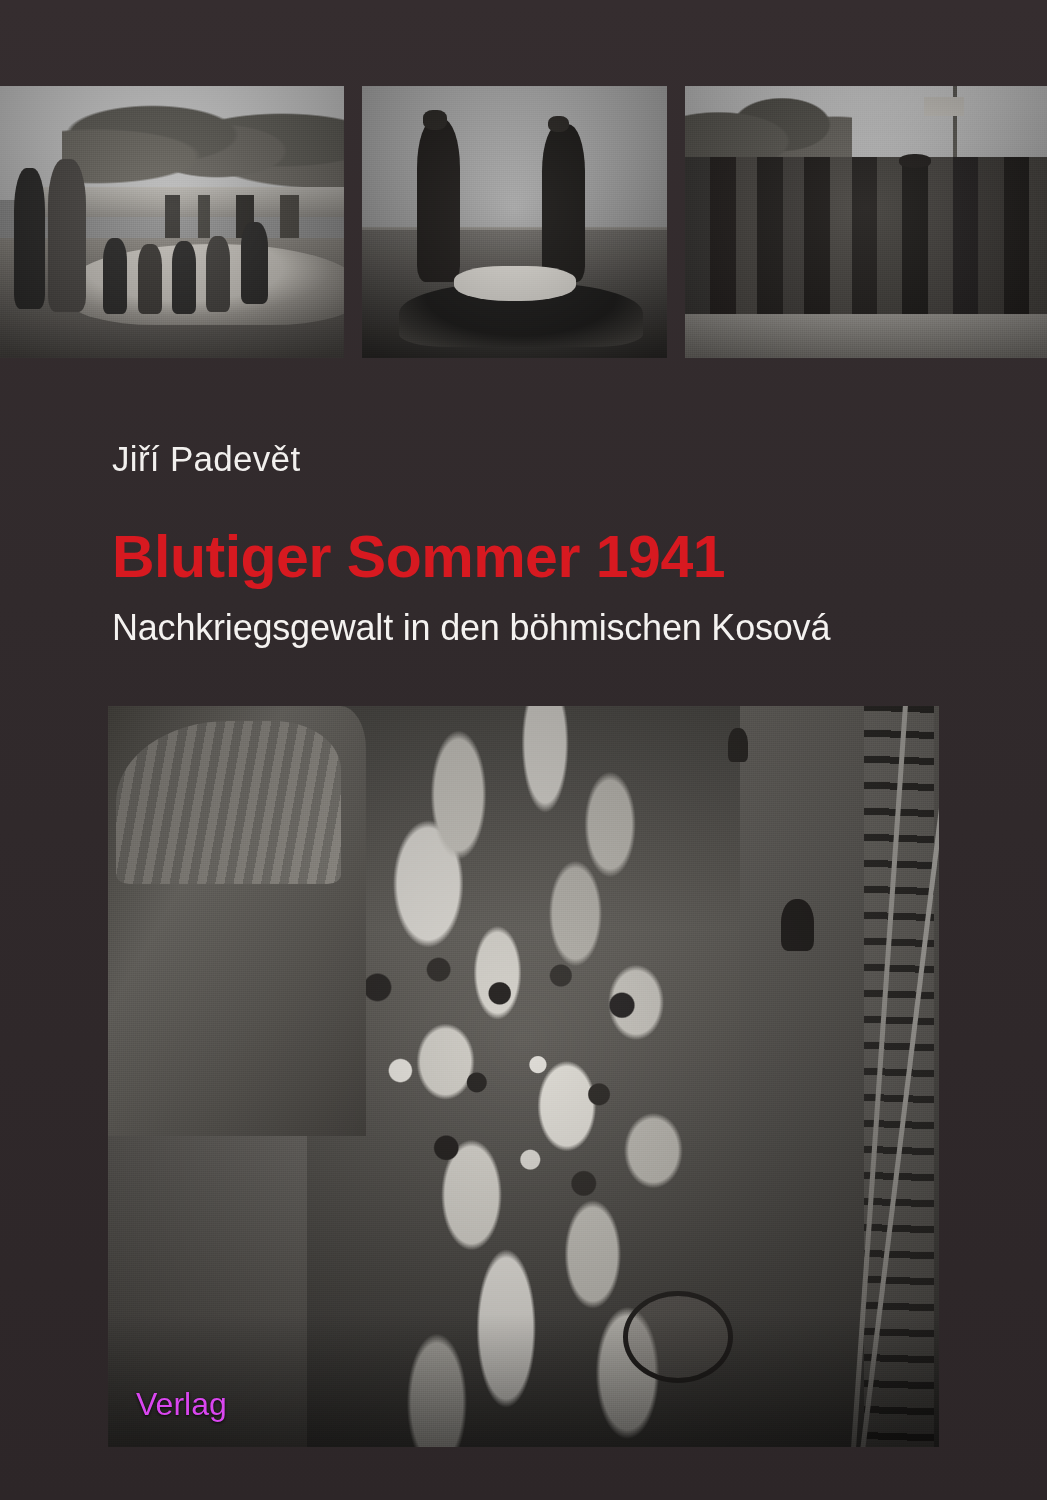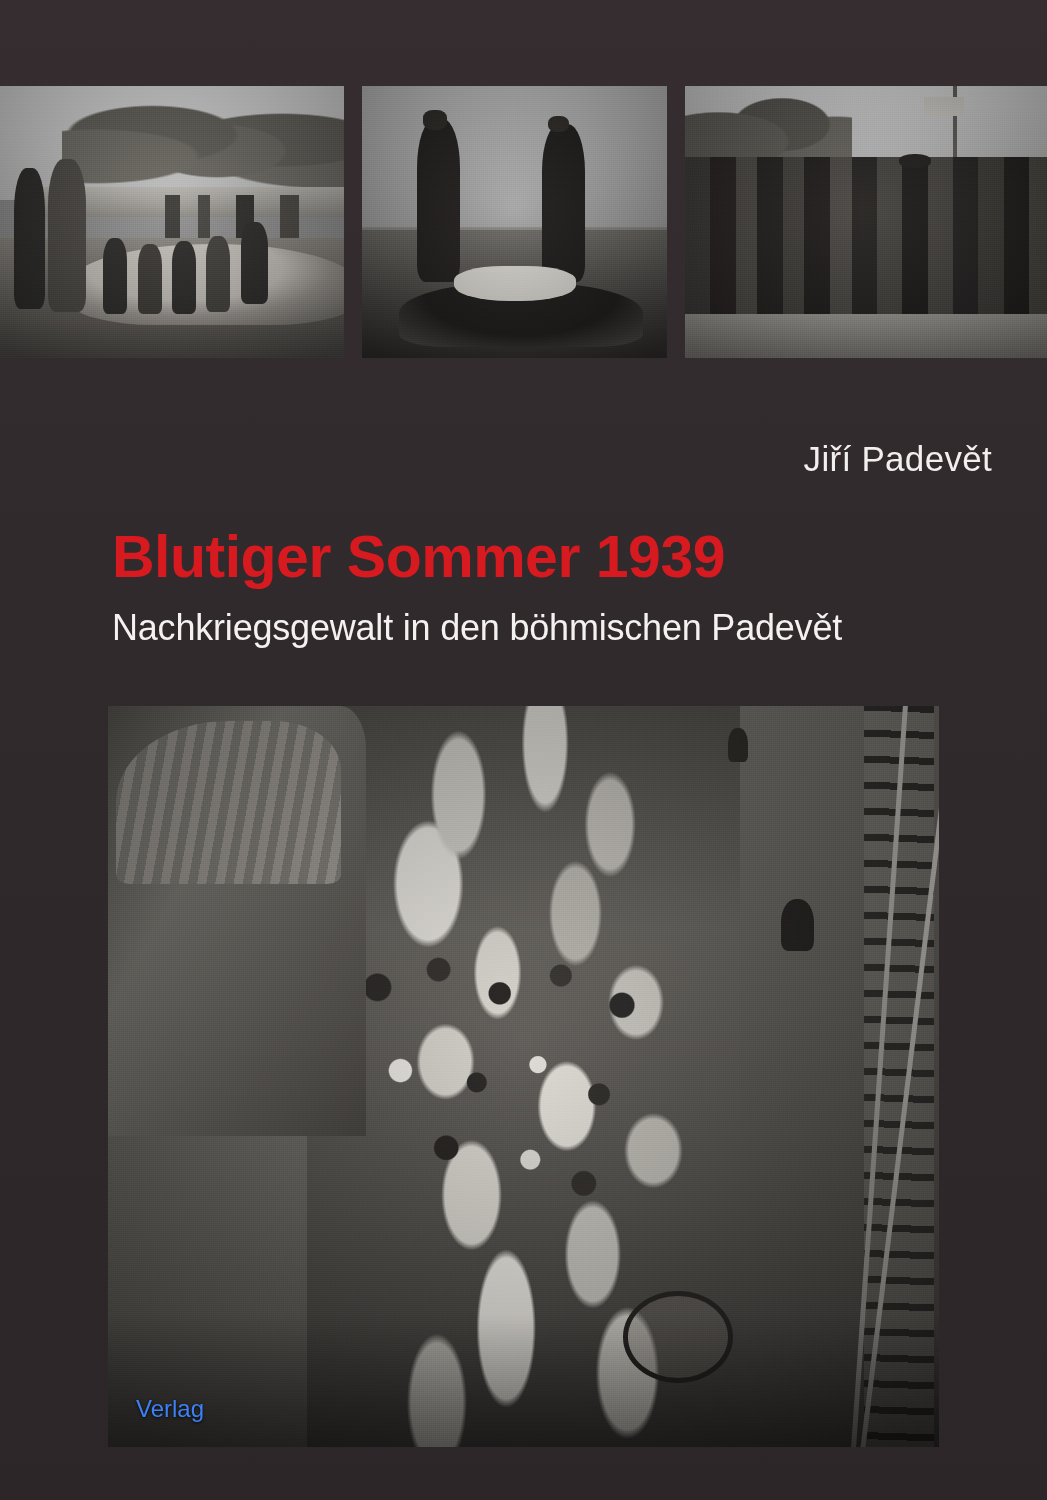--- a/index.html
+++ b/index.html
@@ -100,21 +100,20 @@
     width: 880px;
     z-index: 3;
   }
   .author {
     color: #f2f0ee;
     font-size: 35px;
     font-weight: 400;
     letter-spacing: 0.3px;
     margin: 0 0 48px 0;
     line-height: 1.1;
-    text-align: right;
   }
   .title {
     color: #d71920;
     font-size: 59px;
     font-weight: 700;
     letter-spacing: -0.5px;
     margin: 0 0 20px 0;
     line-height: 1.05;
   }
   .subtitle {
@@ -136,22 +135,22 @@
     overflow: hidden;
     background: #6f6c69;
     z-index: 2;
   }
 
   .publisher {
     position: absolute;
     left: 136px;
     bottom: 75px;
     z-index: 5;
-    color: #3b82f6;
-    font-size: 24px;
+    color: #d946ef;
+    font-size: 32px;
     line-height: 1.28;
     text-shadow: 0 1px 3px rgba(0,0,0,0.85);
   }
   .publisher div { white-space: nowrap; }
 
   
   .c1-sky { height: 42%; background: linear-gradient(180deg,#d8d8d8,#bdbdbd); }
   .c1-trees {
     position: absolute; left: 18%; top: 2%; width: 82%; height: 40%;
     background:
@@ -371,22 +370,22 @@
         <div class="c3-crowd"></div>
         <div class="blob" style="left:59%;top:25%;width:9%;height:5%;background:#1f1c1a;border-radius:45%;"></div>
         <div class="grain"></div>
         <div class="vig"></div>
       </div>
     </div>
   </div>
 
   <div class="text-block">
     <div class="author">Jiří Padevět</div>
-    <div class="title">Blutiger Sommer 1939</div>
-    <div class="subtitle">Nachkriegsgewalt in den böhmischen Padevět</div>
+    <div class="title">Blutiger Sommer 1941</div>
+    <div class="subtitle">Nachkriegsgewalt in den böhmischen Kosová</div>
   </div>
 
   <div class="main-photo">
     <div class="ph">
       <div class="m-bg"></div>
       <div class="m-rails">
         <div class="m-ties"></div>
         <div class="m-rail-line-a"></div>
         <div class="m-rail-line-b"></div>
       </div>

